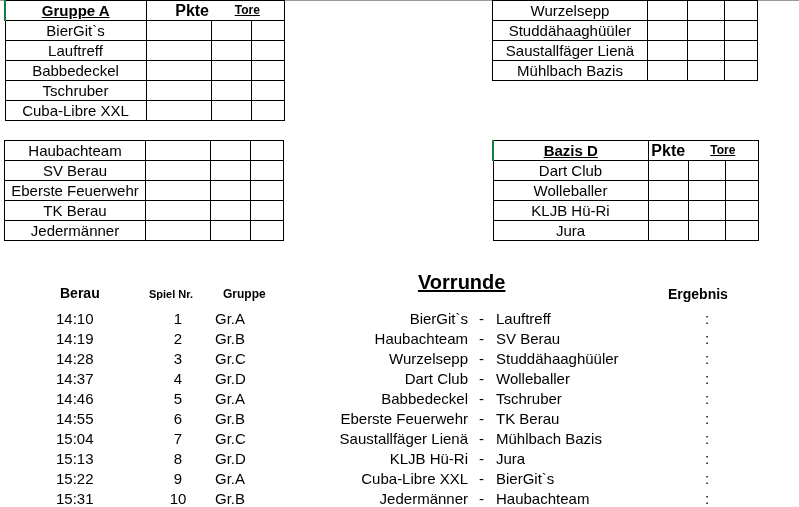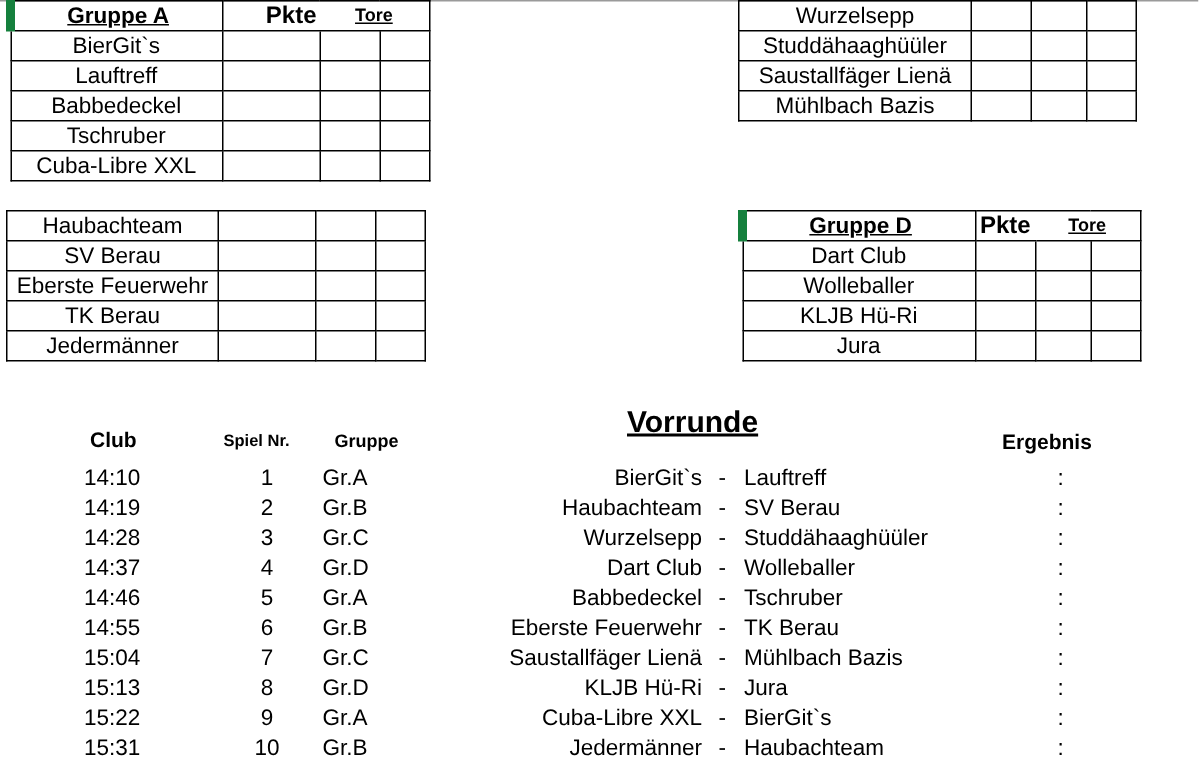--- a/index.html
+++ b/index.html
@@ -12,21 +12,21 @@
   .topline { position: absolute; left: 0; top: 0; width: 799px; height: 1px; background: #9a9a9a; }
   table.grp {
     position: absolute; border-collapse: collapse; table-layout: fixed;
   }
   table.grp td {
     border: 1px solid #000; height: 19px; padding: 0;
     font-size: 15px; text-align: center; white-space: nowrap; overflow: hidden;
     line-height: 19px;
   }
   table.grp tr.head td { border-left: none; border-right: none; }
-  table.grp tr.head td.first { border-left: 6px solid #15803d; border-right: 1px solid #000; margin-top: 21px; }
+  table.grp tr.head td.first { border-left: 2px solid #15803d; border-right: 1px solid #000; margin-top: 21px; }
   table.grp tr.head td.last { border-right: 1px solid #000; }
   table.grp tr.head td.title { font-weight: bold; text-decoration: underline; font-size: 15px; }
   table.grp tr.head td.pkte { font-weight: bold; font-size: 16px; text-align: right; padding-right: 2px; }
   table.grp tr.head td.tore { font-weight: bold; text-decoration: underline; font-size: 12px; }
   table.grp tr.head td { border-bottom: 1px solid #000; border-top: 1px solid #000; }
 
   #grpA { left: 4px; top: 0px; }
   #grpB { left: 4px; top: 140px; }
   #grpC { left: 492px; top: 0px; }
   #grpD { left: 492px; top: 140px; }
@@ -181,21 +181,21 @@
 
 <table class="grp" id="grpD">
   <colgroup>
       <col style="width:155px">
       <col style="width:40px">
       <col style="width:37px">
       <col style="width:33px">
     </colgroup>
   <tbody>
       <tr class="head">
-    <td class="title first">Gruppe D</td>
+    <td class="title first">Bazis D</td>
     <td class="pkte" style="text-align:center;padding-right:0">Pkte</td>
     <td class="tore last" colspan="2">Tore</td>
   </tr>
   <tr>
         <td>Dart Club</td>
         <td></td>
         <td></td>
         <td></td>
       </tr>
   <tr>
@@ -213,21 +213,21 @@
   <tr>
         <td>Jura</td>
         <td></td>
         <td></td>
         <td></td>
       </tr>
 </tbody>
   </table>
 
 <div class="sched-title">Vorrunde</div>
-<div class="col-head h-zeit">Club</div>
+<div class="col-head h-zeit">Berau</div>
 <div class="col-head h-spiel">Spiel Nr.</div>
 <div class="col-head h-gruppe">Gruppe</div>
 <div class="col-head h-ergebnis">Ergebnis</div>
 
 <div class="sched">
   <div class="srow">
     <span class="c-zeit">14:10</span>
     <span class="c-nr">1</span>
     <span class="c-grp">Gr.A</span>
     <span class="c-home">BierGit`s</span>

